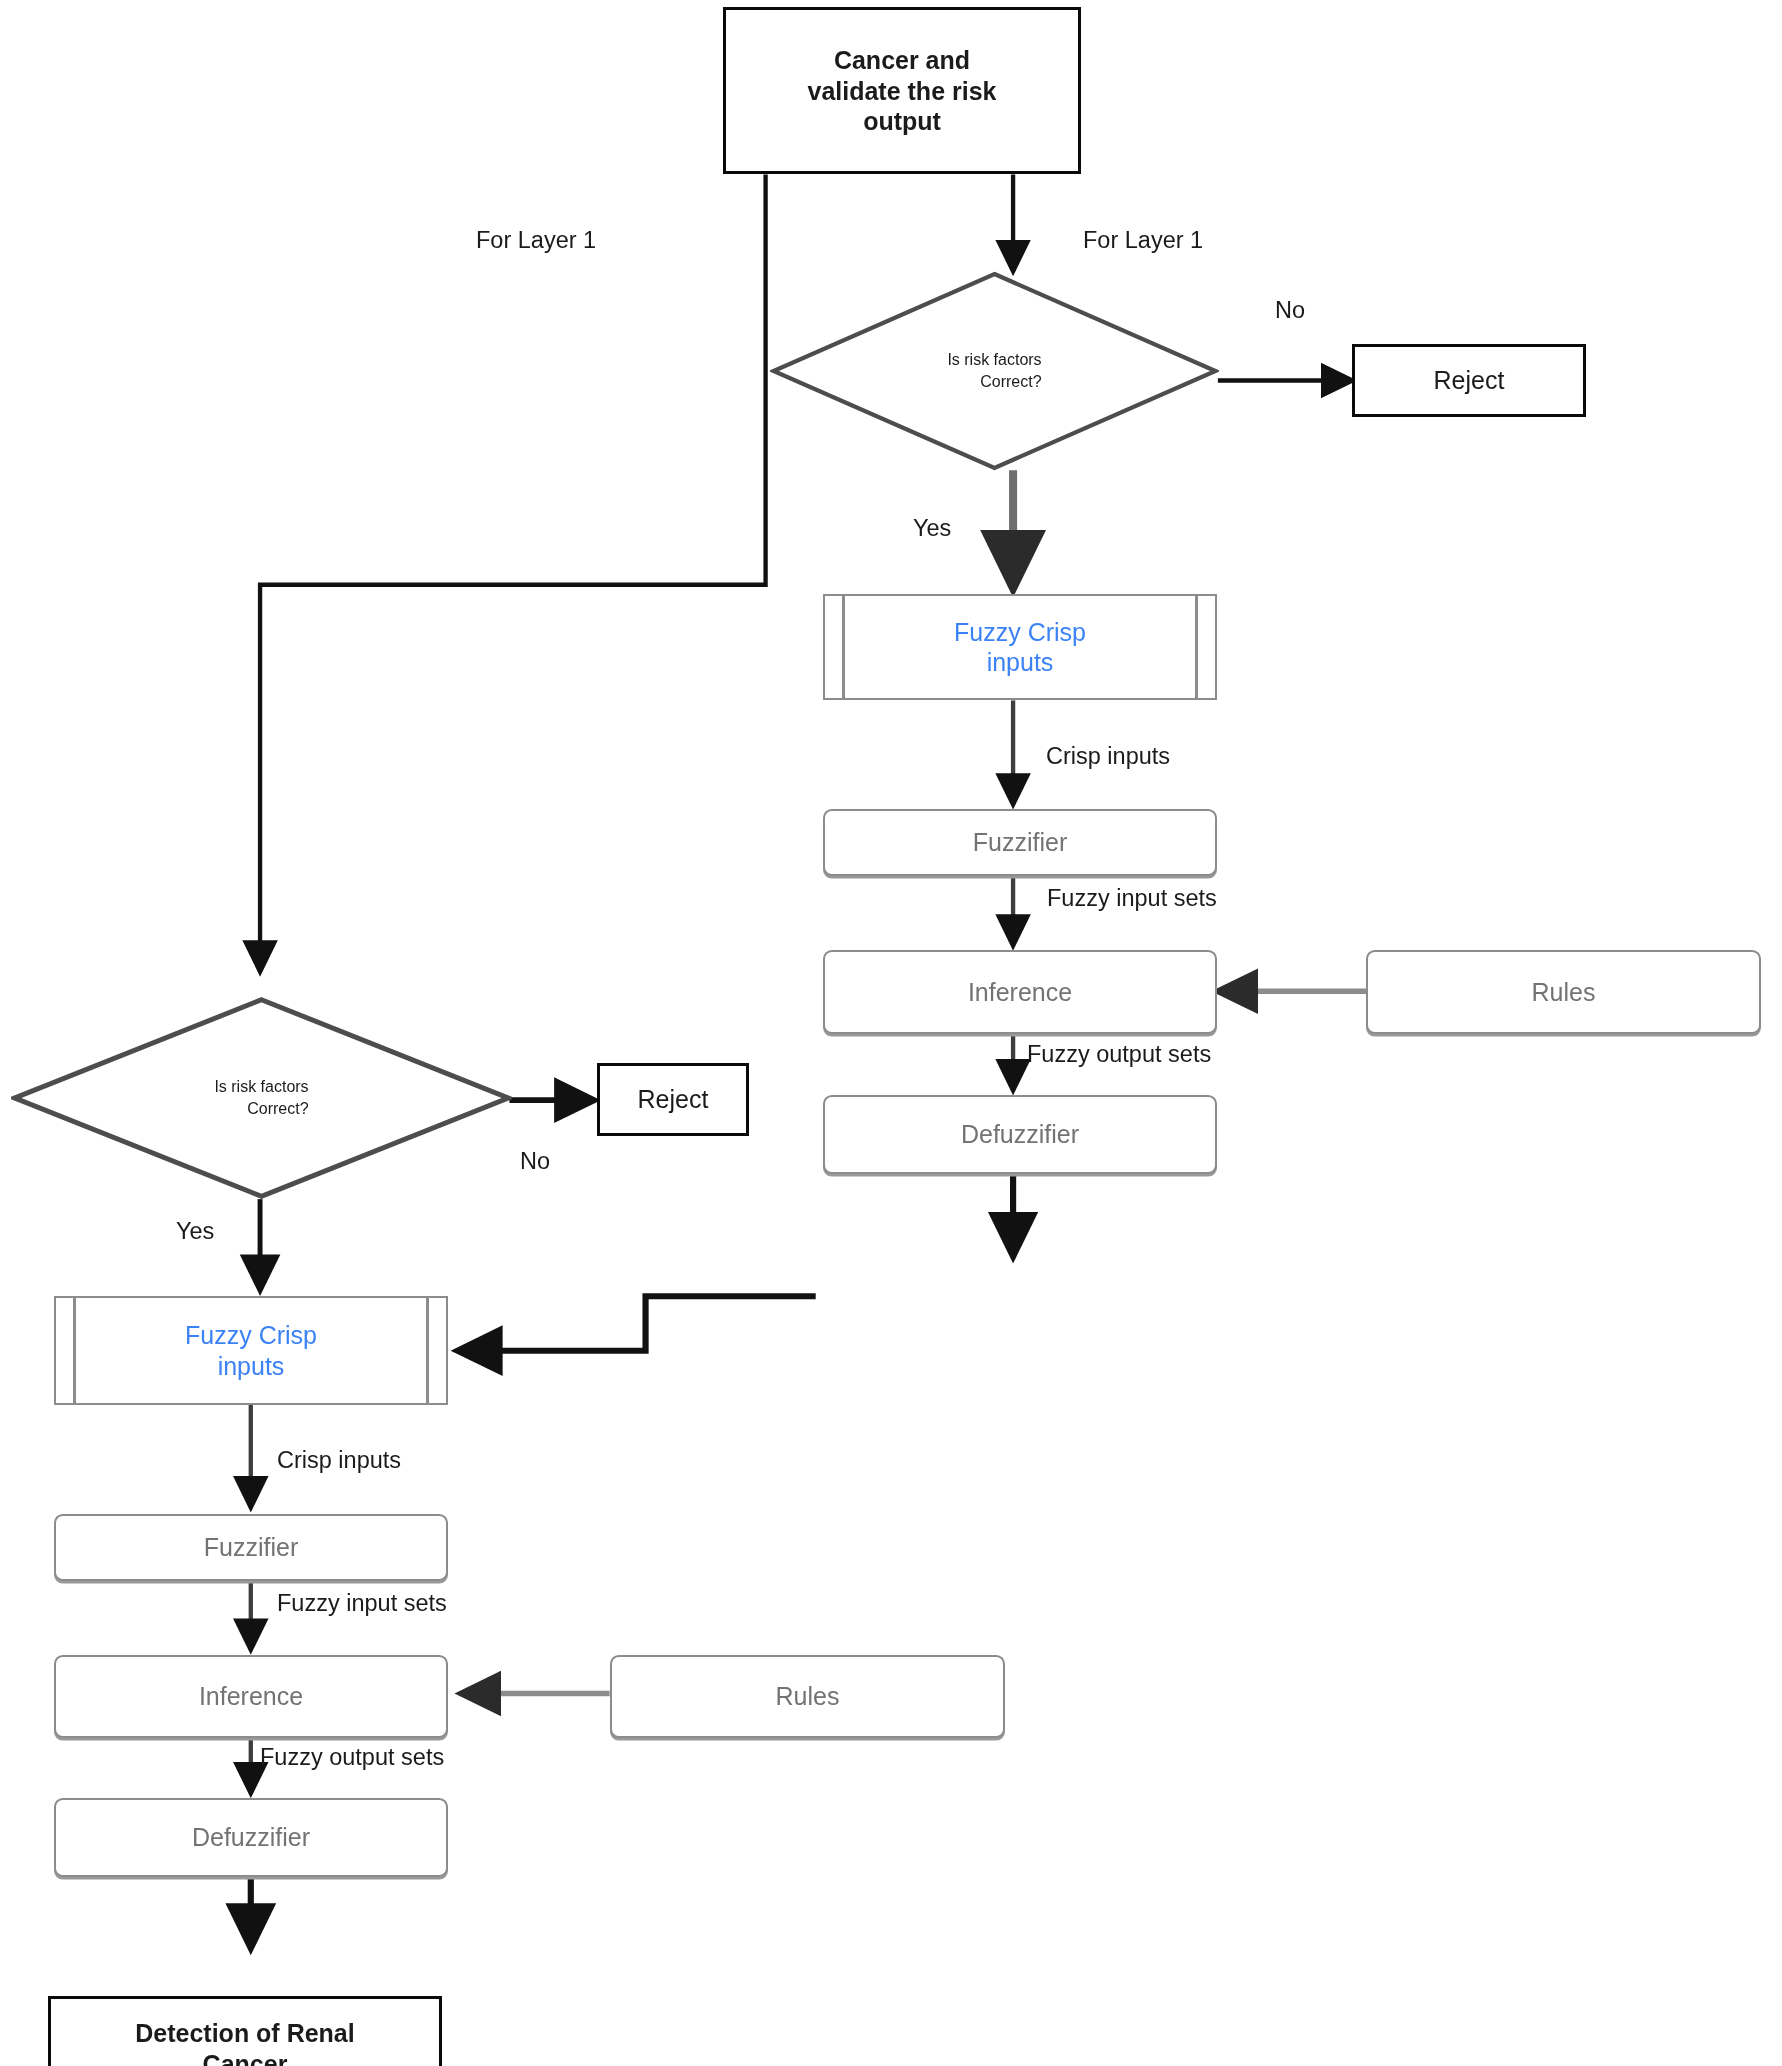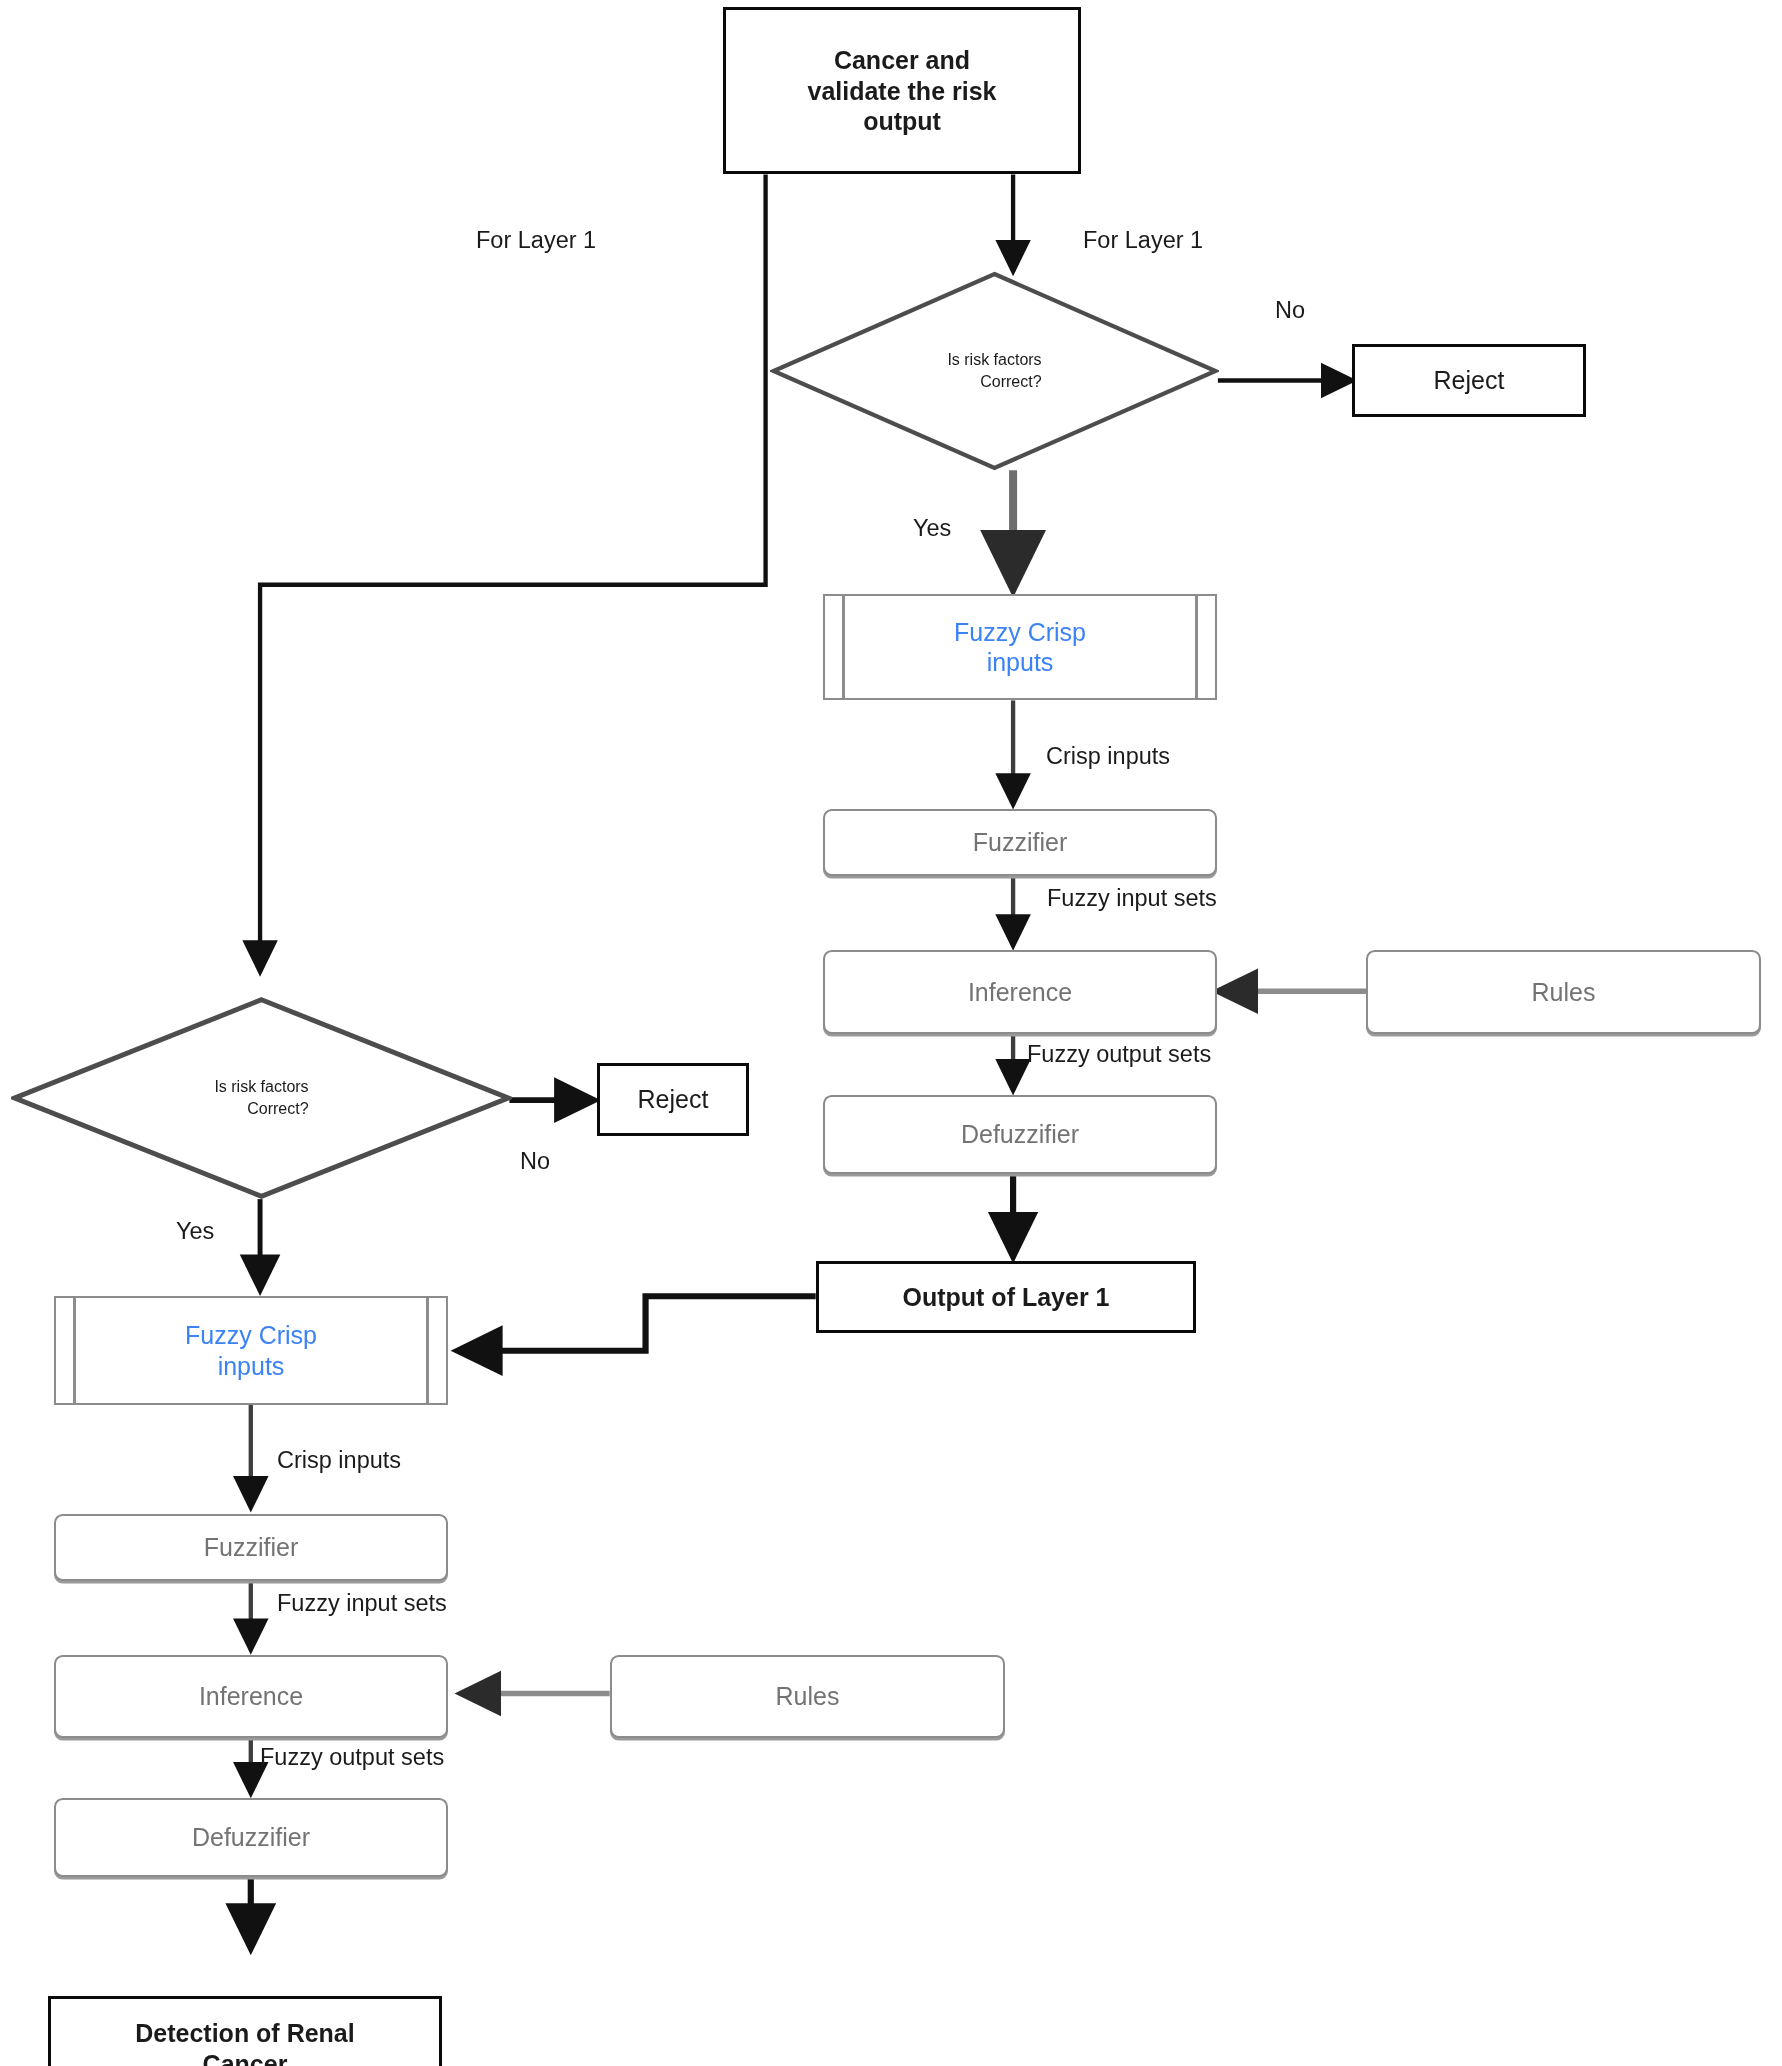--- a/index.html
+++ b/index.html
@@ -204,23 +204,20 @@
   </div>
 
   <div class="node box-round" style="left:1366px; top:950px; width:395px; height:84px;">
     <span>Rules</span>
   </div>
 
   <div class="node box-round" style="left:823px; top:1095px; width:394px; height:79px;">
     <span>Defuzzifier</span>
   </div>
 
-  <div class="node box-black" style="left:816px; top:1261px; width:380px; height:72px; font-weight:bold;">
-    <span>Output of Layer 1</span>
-  </div>
 
   <div class="diamond-wrap" style="left:11px; top:996px; width:501px; height:204px;">
     <svg class="dshape" width="501" height="204" viewBox="0 0 810 330" xmlns="http://www.w3.org/2000/svg">
       <polygon points="405,6 804,165 405,324 6,165" fill="#ffffff" stroke="#4d4d4d" stroke-width="8"></polygon>
     </svg>
     <div class="dtext">
       <div>
         <div>Is risk factors</div>
         <div>Correct?</div>
       </div>

